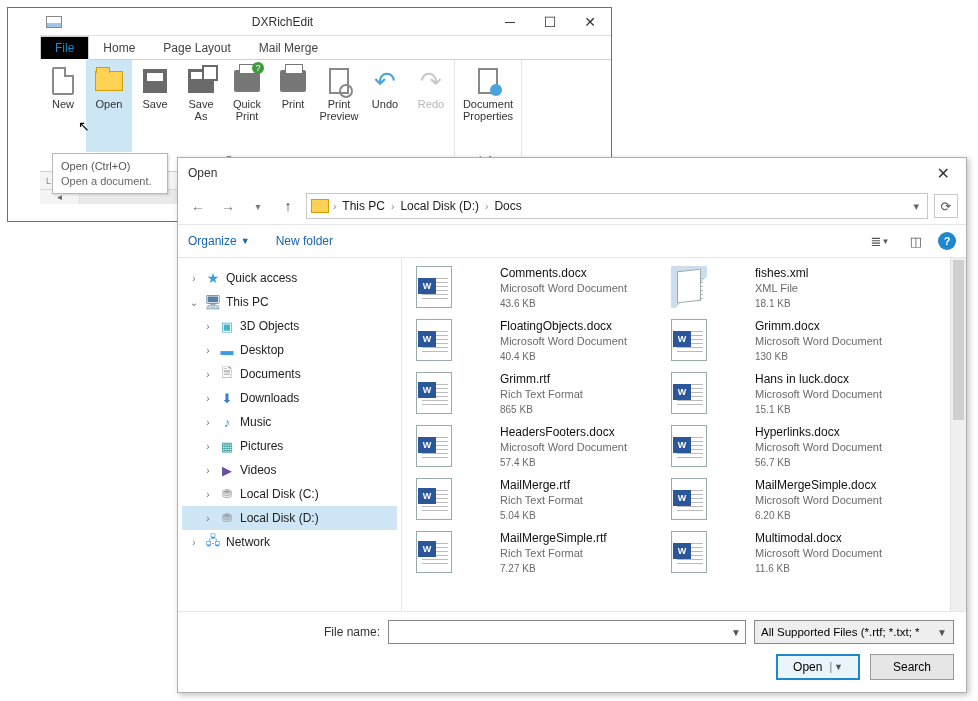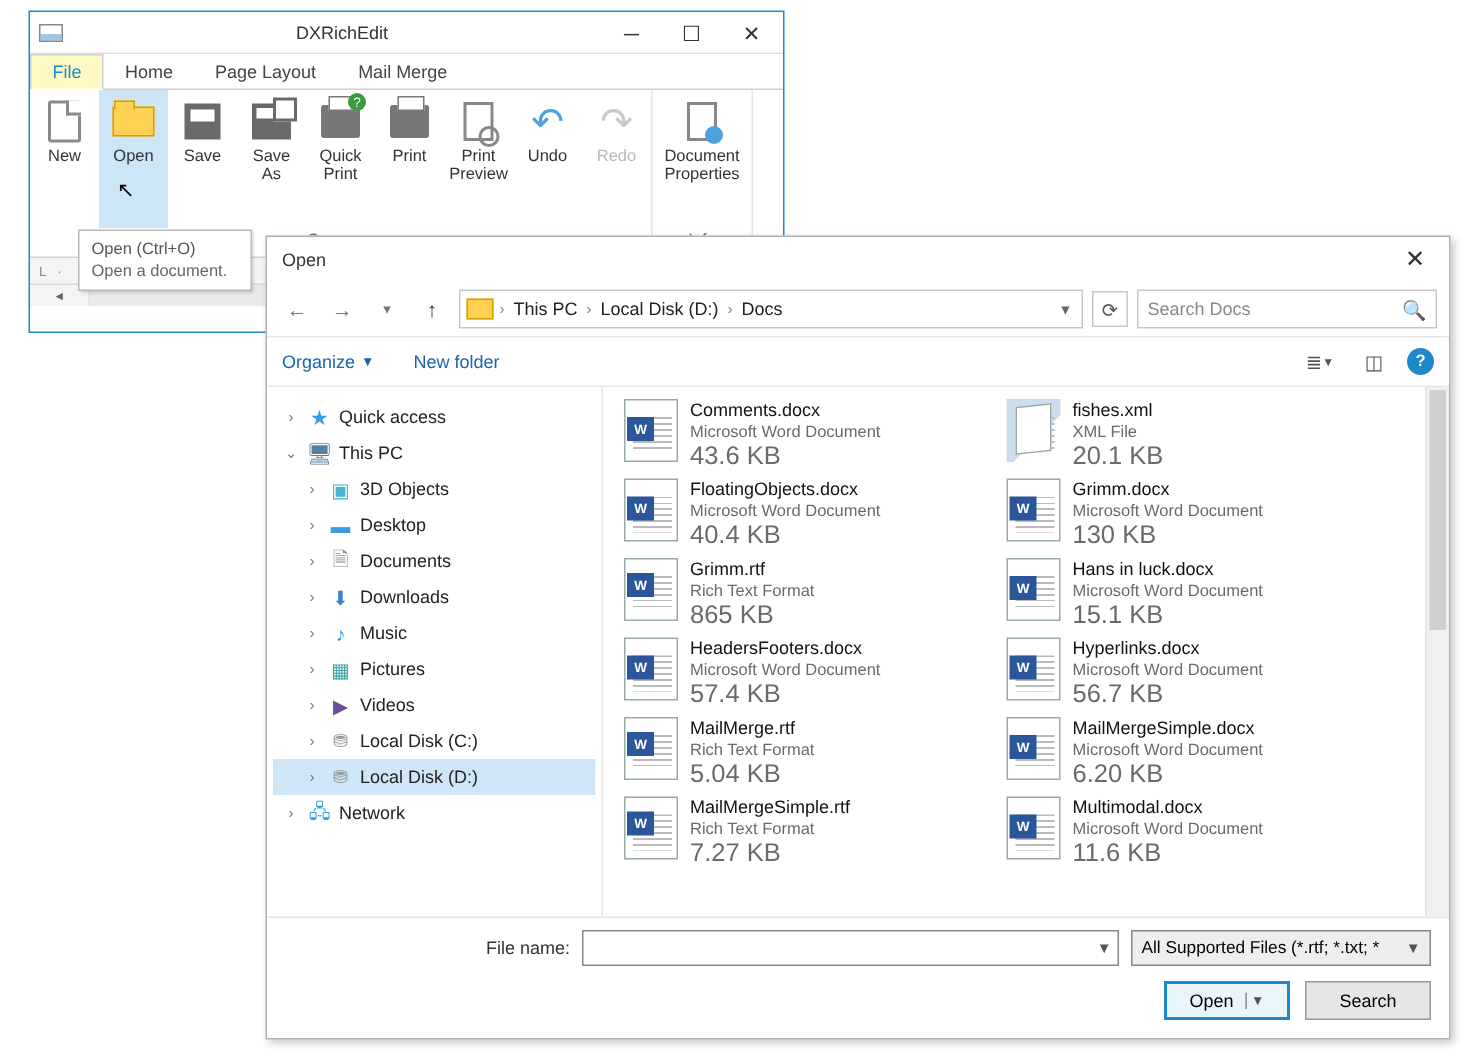--- a/index.html
+++ b/index.html
@@ -1,28 +1,28 @@
 <!DOCTYPE html>
 <html><head>
 <meta charset="utf-8">
 <style>
 * { box-sizing: border-box; margin: 0; padding: 0; font-family: "Segoe UI", Tahoma, sans-serif; }
 body { background: #fff; width: 978px; height: 701px; position: relative; overflow: hidden; }
 
 
-.app-window { position: absolute; left: 19px; top: 7px; width: 504px; height: 215px; border: 1px solid #1e88cc; background: #fff; }
+.app-window { position: absolute; left: 7px; top: 7px; width: 605px; height: 215px; border: 1px solid #1e88cc; background: #fff; padding-left: 32px; }
 .titlebar { height: 28px; display: flex; align-items: center; padding: 0 6px; border-bottom: 1px solid #e0e0e0; }
 .titlebar-icon { width: 16px; height: 12px; border: 1px solid #888; background: linear-gradient(#fff 60%, #9ec7e6 60%); margin-right: 8px; }
 .titlebar-title { flex: 1; text-align: center; font-size: 12px; color: #333; }
 .win-btns { display: flex; gap: 10px; }
 .win-btn { width: 30px; height: 20px; display: flex; align-items: center; justify-content: center; font-size: 14px; color: #333; cursor: pointer; }
 
 .tabs { height: 24px; display: flex; align-items: flex-end; border-bottom: 1px solid #d0d0d0; }
 .tab { padding: 4px 14px; font-size: 12px; color: #444; cursor: pointer; }
-.tab.active { color: #1e88cc; border: 1px solid #d0d0d0; border-bottom: 1px solid #fff; margin-bottom: -1px; background: #fef9c3; }
+.tab.active { color: #1e88cc; border: 1px solid #d0d0d0; border-bottom: 1px solid #fff; margin-bottom: -1px; background: #000000; }
 
 .ribbon { height: 112px; display: flex; border-bottom: 1px solid #d0d0d0; }
 .ribbon-group { display: flex; flex-direction: column; align-items: center; border-right: 1px solid #e5e5e5; padding-bottom: 2px; }
 .ribbon-items { display: flex; flex: 1; align-items: flex-start; }
 .ribbon-item { display: flex; flex-direction: column; align-items: center; justify-content: flex-start; width: 46px; padding: 6px 2px 2px; font-size: 11px; color: #333; text-align: center; cursor: pointer; gap: 2px; height: 92px; }
 .ribbon-item.highlight { background: #cce6f5; }
 .ribbon-item .ico { width: 30px; height: 30px; display: flex; align-items: center; justify-content: center; }
 .ribbon-group-label { font-size: 11px; color: #666; padding: 2px 0 4px; }
 .ribbon-item span.lab { line-height: 12px; }
 
@@ -74,24 +74,24 @@
 .file-cols { flex:1; display: flex; padding: 4px 0 4px 10px; overflow:hidden; }
 .file-col { width: 255px; display: flex; flex-direction: column; }
 .file-row { display: flex; gap: 8px; padding: 4px 4px; cursor: pointer; }
 .fic { width: 36px; height: 42px; flex-shrink: 0; position: relative; }
 .fic .page { position:absolute; inset:0; background:#fff; border:1px solid #9aa; }
 .fic .lines { position:absolute; left:6px; right:4px; top:12px; bottom:6px; background: repeating-linear-gradient(#bbb 0 1px, transparent 1px 4px); }
 .fic .badge { position:absolute; left:2px; top:12px; width:18px; height:16px; background:#2b579a; color:#fff; font-size:9px; font-weight:bold; display:flex; align-items:center; justify-content:center; }
 .fic.rtf .badge { top:10px; }
 .fic.xml .page { border:none; background: linear-gradient(135deg,#cde 0 60%,#fff 60%); }
 .fic.xml::after { content:""; position:absolute; left:6px; top:4px; width:22px; height:30px; background:#fff; border:1px solid #9aa; transform: skewY(-6deg); }
-.f-meta { display:flex; flex-direction:column; font-size:12px; line-height:15px; }
+.f-meta { display:flex; flex-direction:column; font-size:12px; line-height:15px;margin-left:40px; }
 .f-name { color:#111; }
 .f-type { color:#6a6a6a; font-size:11px; }
-.f-size { color:#6a6a6a; font-size:17px; }
+.f-size { color:#6a6a6a; font-size:10px; }
 .vscroll { width: 16px; background:#f0f0f0; border-left:1px solid #e0e0e0; position:relative; }
 .vscroll .thumb { position:absolute; left:2px; right:2px; top:2px; height:160px; background:#cfcfcf; }
 
 .footer { border-top: 1px solid #e6e6e6; padding: 8px 12px 12px; display:flex; flex-direction:column; gap:10px; }
 .fn-row { display:flex; align-items:center; gap:8px; }
 .fn-label { font-size:12px; color:#333; width: 190px; text-align:right; }
 .fn-input { flex:1; height:24px; border:1px solid #888; background:#fff; padding:0 4px; font-size:12px; display:flex; align-items:center; }
 .fn-input .dd { margin-left:auto; color:#555; font-size:10px; }
 .filter { width:200px; height:24px; border:1px solid #888; display:flex; align-items:center; padding:0 6px; font-size:11.5px; background:#eee; }
 .filter .dd { margin-left:auto; color:#555; font-size:10px; }
@@ -262,24 +262,20 @@
       <div class="bc-drive"></div>
       <span class="bc-sep">›</span>
       <span class="bc-seg">This PC</span>
       <span class="bc-sep">›</span>
       <span class="bc-seg">Local Disk (D:)</span>
       <span class="bc-sep">›</span>
       <span class="bc-seg">Docs</span>
       <span class="bc-tail">▾</span>
     </div>
     <div class="refresh-btn">⟳</div>
-    <div class="search-box">
-      <span>Search Docs</span>
-      <span class="sg">🔍</span>
-    </div>
   </div>
 
   <div class="toolbar">
     <div class="tb-link">
         <span>Organize</span>
         <span style="font-size:9px">▼</span>
       </div>
     <div class="tb-sep"></div>
     <div class="tb-link">New folder</div>
     <div class="tb-right">
@@ -430,21 +426,21 @@
           </div>
         <div class="file-col" id="col2">
             <div class="file-row">
     <div class="fic xml">
                 <div class="page"></div>
                 <div class="lines"></div>
               </div>
     <div class="f-meta">
       <div class="f-name">fishes.xml</div>
       <div class="f-type">XML File</div>
-      <div class="f-size">20.1 KB</div>
+      <div class="f-size">18.1 KB</div>
     </div>
             </div>
             <div class="file-row">
     <div class="fic ">
                 <div class="page"></div>
                 <div class="lines"></div>
                 <div class="badge">W</div>
               </div>
     <div class="f-meta">
       <div class="f-name">Grimm.docx</div>

